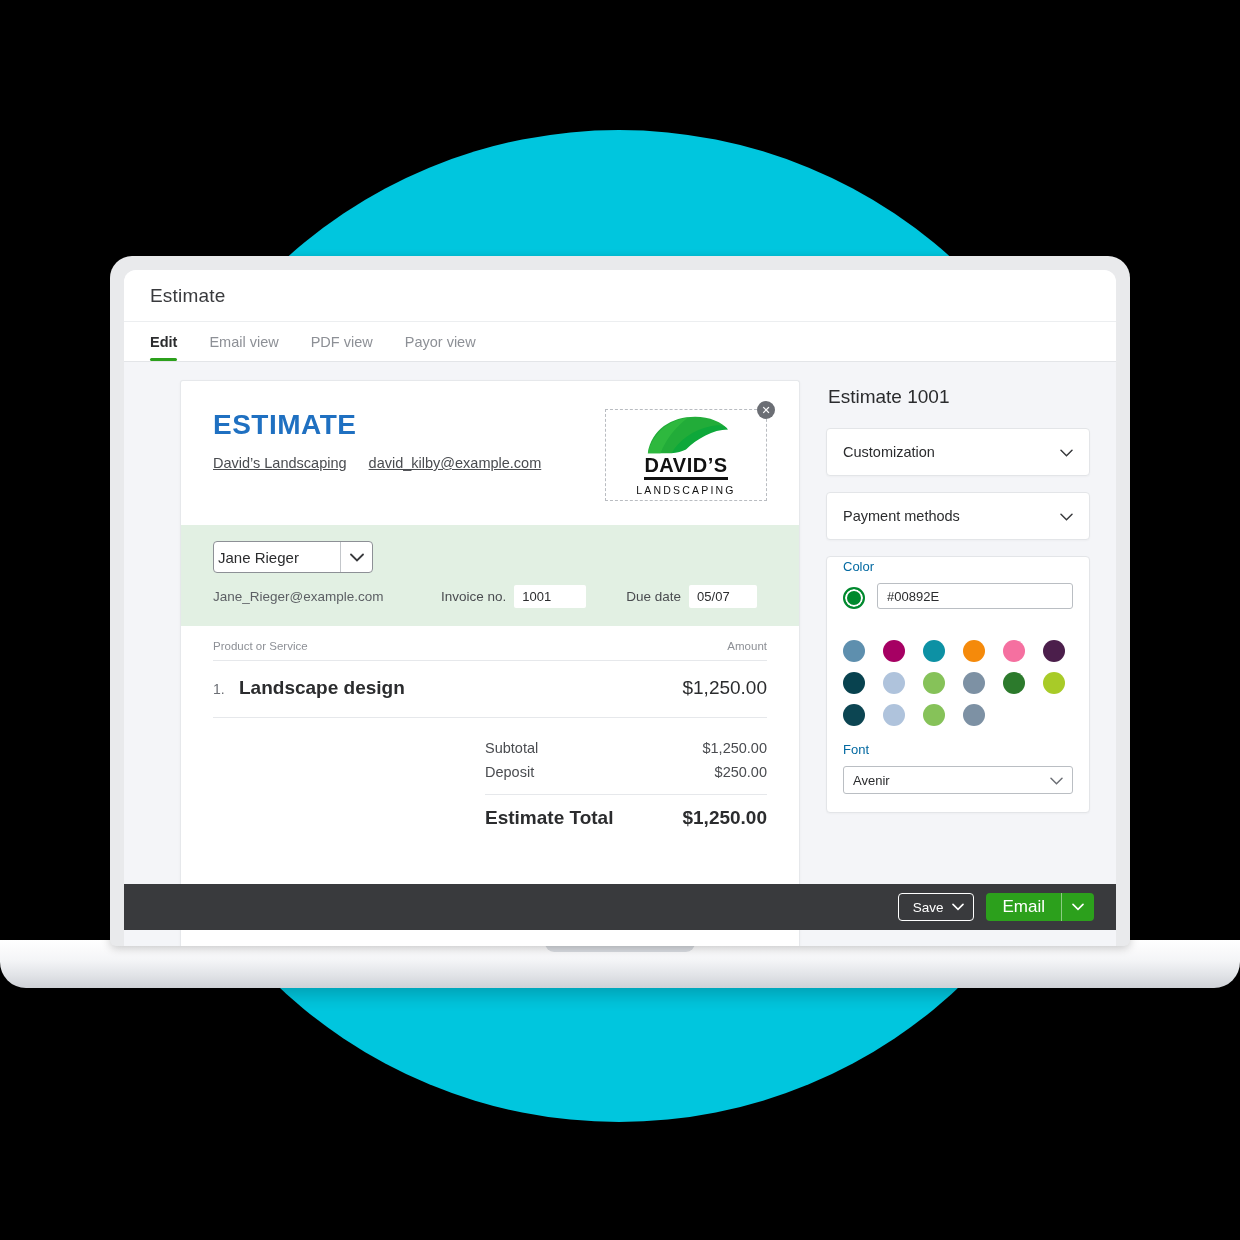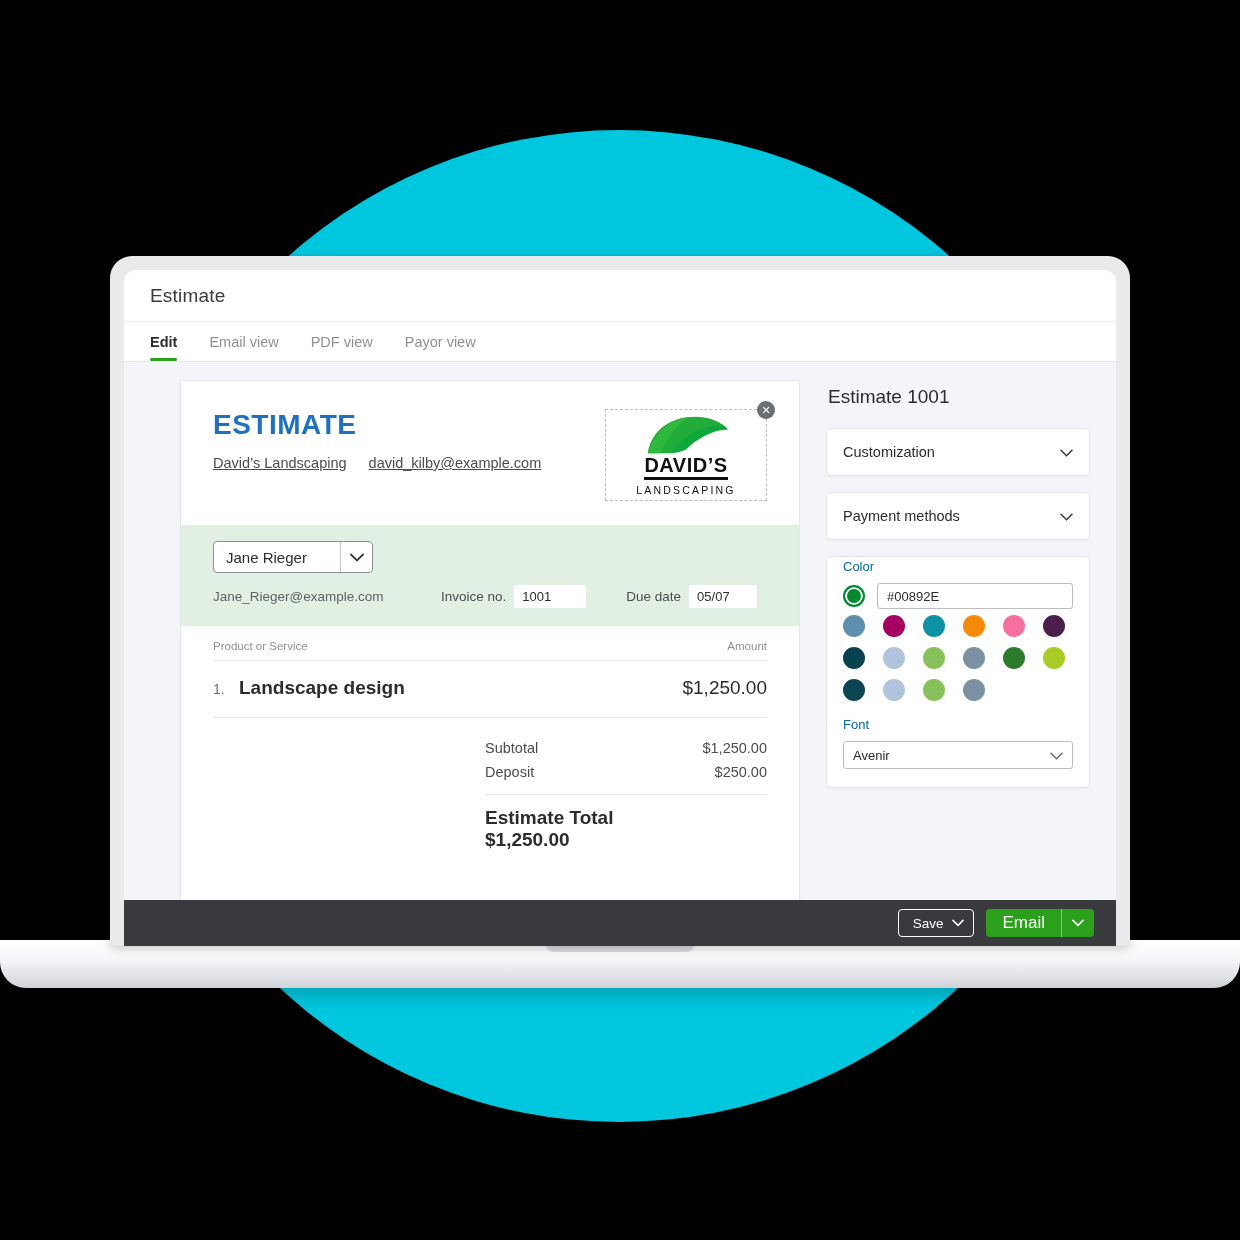--- a/index.html
+++ b/index.html
@@ -141,21 +141,21 @@
     padding: 16px 32px 18px 32px;
   }
   .cust-select {
     display: inline-flex; align-items: stretch;
     border: 1px solid #8d9096; border-radius: 4px;
     background: #fff; height: 32px; min-width: 160px;
     overflow: hidden;
   }
   .cust-select-value {
     display: flex; align-items: center;
-    padding: 0 12px; font-size: 15px; color: #2b2c2e;
+    padding: 0 4px; font-size: 15px; color: #2b2c2e;
     flex: 1;
   }
   .cust-select-caret {
     width: 32px; display: flex; align-items: center; justify-content: center;
     border-left: 1px solid #c3c6ca;
   }
   .cust-row2 {
     margin-top: 12px; display: flex; align-items: center;
     font-size: 13.5px; color: #5c5f64;
   }
@@ -189,40 +189,40 @@
 
   .totals { padding: 18px 0 0 0; display: flex; justify-content: flex-end; }
   .totals-inner { width: 282px; }
   .tot-row {
     display: flex; justify-content: space-between;
     font-size: 14.5px; color: #4a4c50; padding: 4px 0;
   }
   .tot-div { height: 1px; background: #e6e8eb; margin: 10px 0 12px 0; }
   .tot-final {
     display: flex; justify-content: space-between;
-    font-size: 19px; font-weight: 700; color: #2b2c2e; flex-direction: column;
+    font-size: 19px; font-weight: 700; color: #2b2c2e;
   }
 
   
   .side-col { flex: 1; padding: 0 26px 0 22px; }
   .side-title { font-size: 19px; color: #2b2c2e; margin: 6px 0 20px 2px; }
   .card {
     background: #fff; border: 1px solid #e3e5e8; border-radius: 4px;
     margin-bottom: 16px;
     box-shadow: 0 1px 2px rgba(0,0,0,.03);
   }
   .card-head {
     height: 46px; display: flex; align-items: center;
     justify-content: space-between; padding: 0 16px;
     font-size: 14.5px; color: #2b2c2e; cursor: pointer;
   }
   .card-body { padding: 0 16px 18px 16px; }
   .sec-label { font-size: 13px; color: #0369a1; margin: 2px 0 9px 0; }
 
-  .color-row { display: flex; align-items: center; margin-bottom: 6px; }
+  .color-row { display: flex; align-items: flex-end; margin-bottom: 31px; }
   .color-current {
     width: 22px; height: 22px; border-radius: 50%;
     border: 2px solid #00892E; background: #00892E;
     box-shadow: inset 0 0 0 2px #fff;
     margin-right: 12px; flex: none; cursor: pointer;
   }
   .color-input {
     flex: 1; height: 26px; border: 1px solid #babec3; border-radius: 3px;
     font-size: 13px; color: #2b2c2e; padding: 0 9px;
     font-family: "Liberation Sans", sans-serif;
@@ -237,21 +237,21 @@
   .font-select {
     width: 100%; height: 28px;
     border: 1px solid #babec3; border-radius: 3px;
     background: #fff; display: flex; align-items: center;
     justify-content: space-between; padding: 0 9px;
     font-size: 13px; color: #2b2c2e; cursor: pointer;
   }
 
   
   .actionbar {
-    position: absolute; left: 0; bottom: 0;
+    position: absolute; left: 0; bottom: 16px;
     width: 992px; height: 46px;
     background: #393a3d;
     display: flex; align-items: center; justify-content: flex-end;
     padding-right: 22px;
   }
   .btn-save {
     display: flex; align-items: center;
     height: 28px; border: 1px solid #fff; border-radius: 4px;
     color: #fff; font-size: 13.5px; background: transparent;
     cursor: pointer; overflow: hidden;

